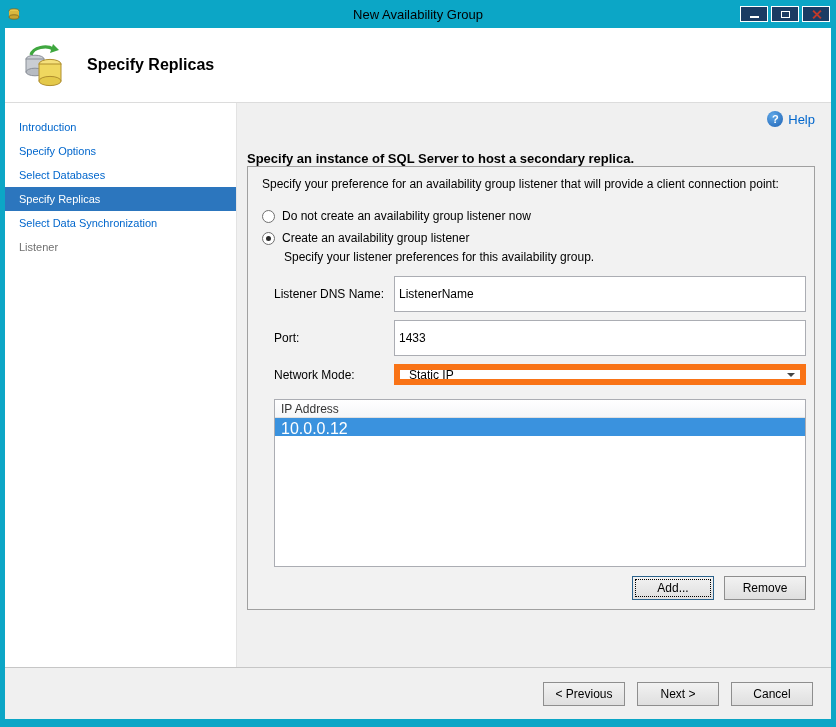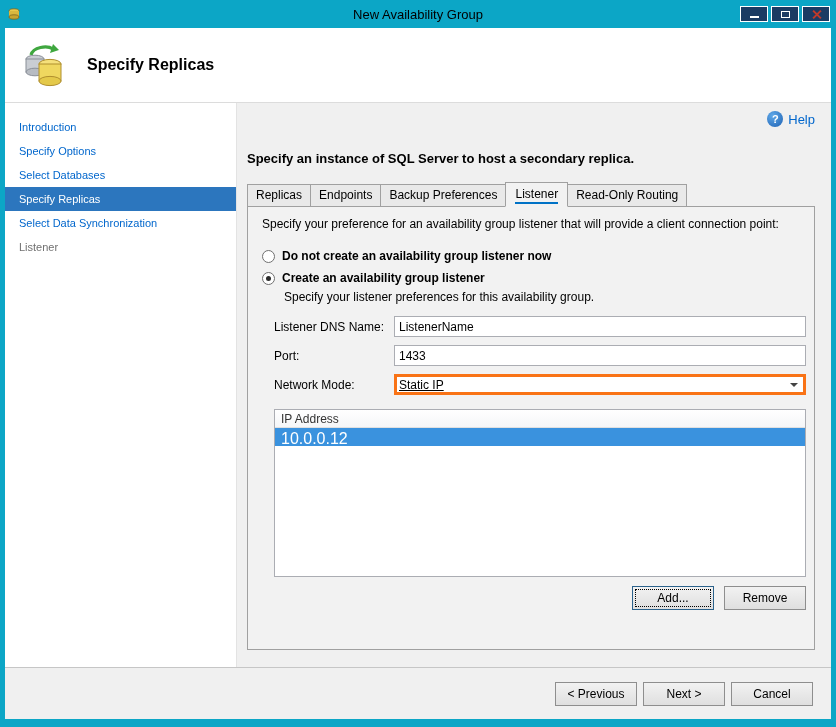--- a/index.html
+++ b/index.html
@@ -111,33 +111,33 @@
   .radio-row { display: flex; align-items: center; gap: 7px; margin: 8px 0 0 2px; }
   .radio {
     width: 13px; height: 13px; border-radius: 50%;
     border: 1px solid #707070; background: #FFF; position: relative; flex-shrink: 0;
     cursor: pointer;
   }
   .radio.checked::after {
     content: ""; position: absolute; left: 3px; top: 3px; right: 3px; bottom: 3px;
     border-radius: 50%; background: #2B2B2B;
   }
-  .radio-label { font-size: 12px; font-weight: bold; cursor: pointer; }
+  .radio-label { font-size: 12px; font-weight: normal; cursor: pointer; }
   .radio-desc { font-size: 12px; margin: 5px 0 12px 24px; }
 
   .field-row { display: flex; align-items: center; margin: 0 0 8px 14px; }
   .field-label { width: 120px; font-size: 12px; flex-shrink: 0; }
   .text-input {
-    flex: 1; height: 21px; border: 1px solid #ABADB3; background: #FFF;
+    flex: 1; height: 36px; border: 1px solid #ABADB3; background: #FFF;
     font-family: inherit; font-size: 12px; padding: 1px 4px;
   }
   .combobox {
-    flex: 1; height: 21px; border: 3px solid #f97316; background: #FFF;
-    display: flex; align-items: center; padding-left: 2px;
-    position: relative; font-size: 12px; cursor: pointer; text-decoration: underline;
+    flex: 1; height: 21px; border: 6px solid #f97316; background: #FFF;
+    display: flex; align-items: center; padding-left: 9px;
+    position: relative; font-size: 12px; cursor: pointer;
   }
   .combo-arrow {
     position: absolute; right: 1px; top: 1px; bottom: 1px; width: 17px;
     display: flex; align-items: center; justify-content: center;
   }
   .combo-arrow::after {
     content: ""; width: 0; height: 0;
     border-left: 4px solid transparent; border-right: 4px solid transparent;
     border-top: 4px solid #444;
   }
@@ -165,21 +165,21 @@
   .btn.focused {
     border-color: #2C628B;
     outline: 1px dotted #000; outline-offset: -4px;
   }
 
   
   .footer {
     height: 52px; flex-shrink: 0; background: #F0F0F0;
     border-top: 1px solid #C6C6C6;
     display: flex; align-items: center; justify-content: flex-end;
-    gap: 6px; padding-right: 18px;
+    gap: 12px; padding-right: 18px;
   }
 </style>
 </head>
 <body>
 
 <div class="window">
 
   <div class="titlebar">
     <span class="win-icon">
       <svg viewBox="0 0 16 16" width="16" height="16">
@@ -235,27 +235,20 @@
 
         <div class="help-row">
           <span class="help-link">
             <span class="help-icon">?</span>
             <span>Help</span>
           </span>
         </div>
 
         <div class="instruction">Specify an instance of SQL Server to host a secondary replica.</div>
 
-        <div class="tabs">
-          <div class="tab"><span class="tab-label">Replicas</span></div>
-          <div class="tab"><span class="tab-label">Endpoints</span></div>
-          <div class="tab"><span class="tab-label">Backup Preferences</span></div>
-          <div class="tab active"><span class="tab-label">Listener</span></div>
-          <div class="tab"><span class="tab-label">Read-Only Routing</span></div>
-        </div>
 
         <div class="tab-panel">
 
           <div class="panel-intro">Specify your preference for an availability group listener that will provide a client connection point:</div>
 
           <div class="radio-row">
             <span class="radio"></span>
             <span class="radio-label">Do not create an availability group listener now</span>
           </div>
 

